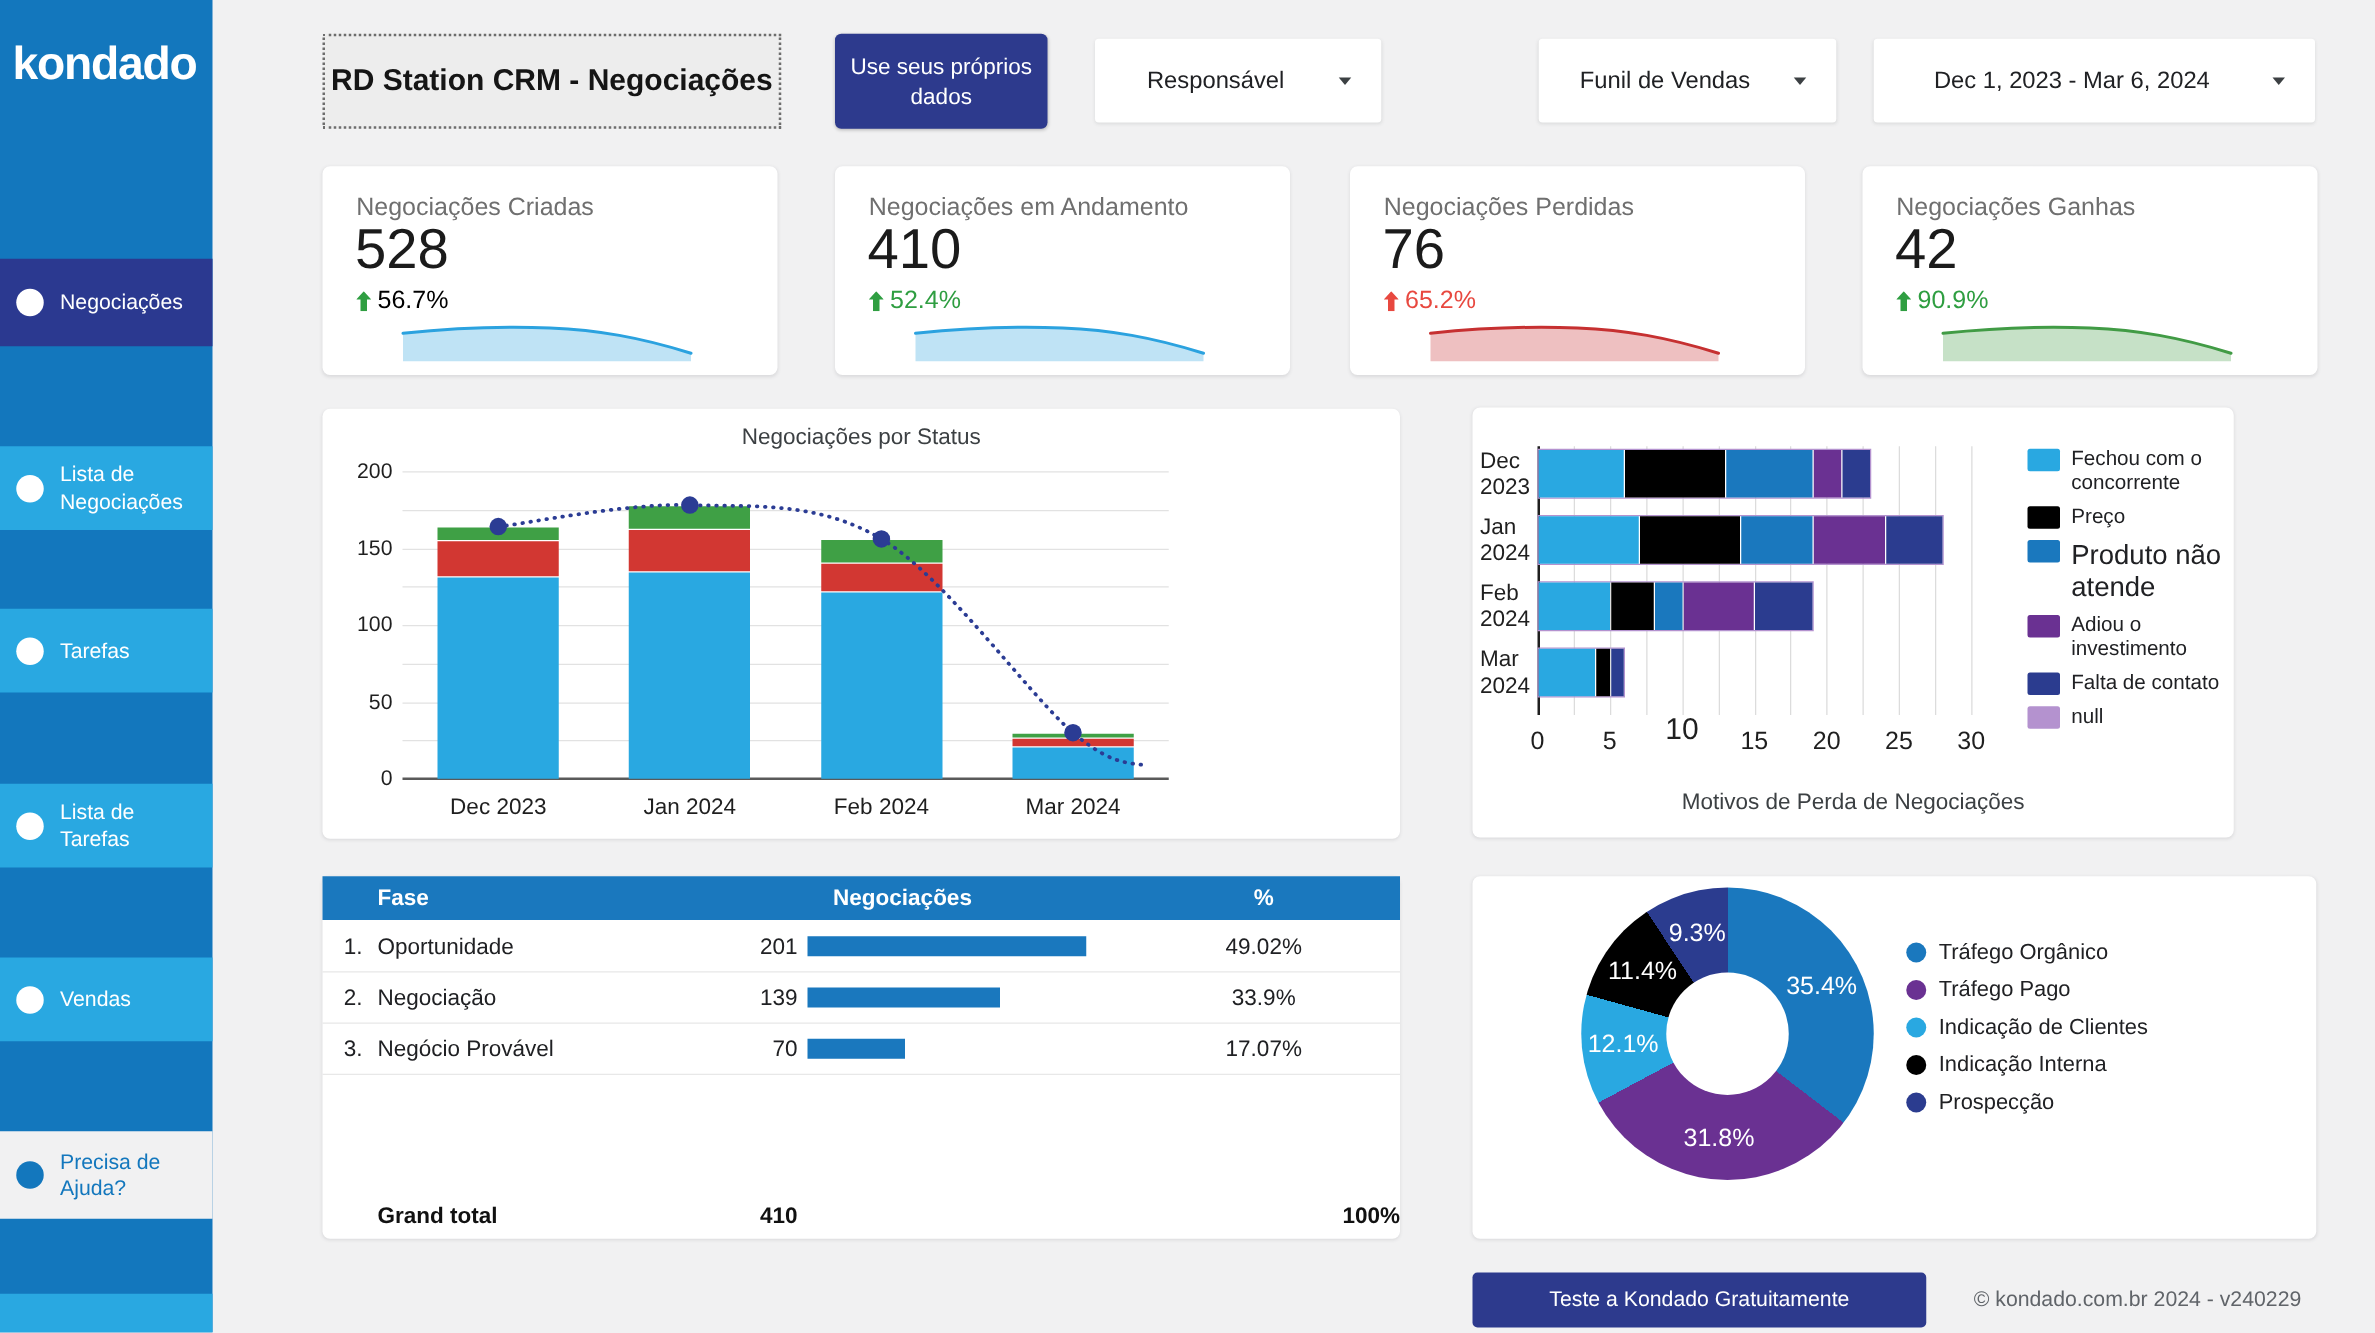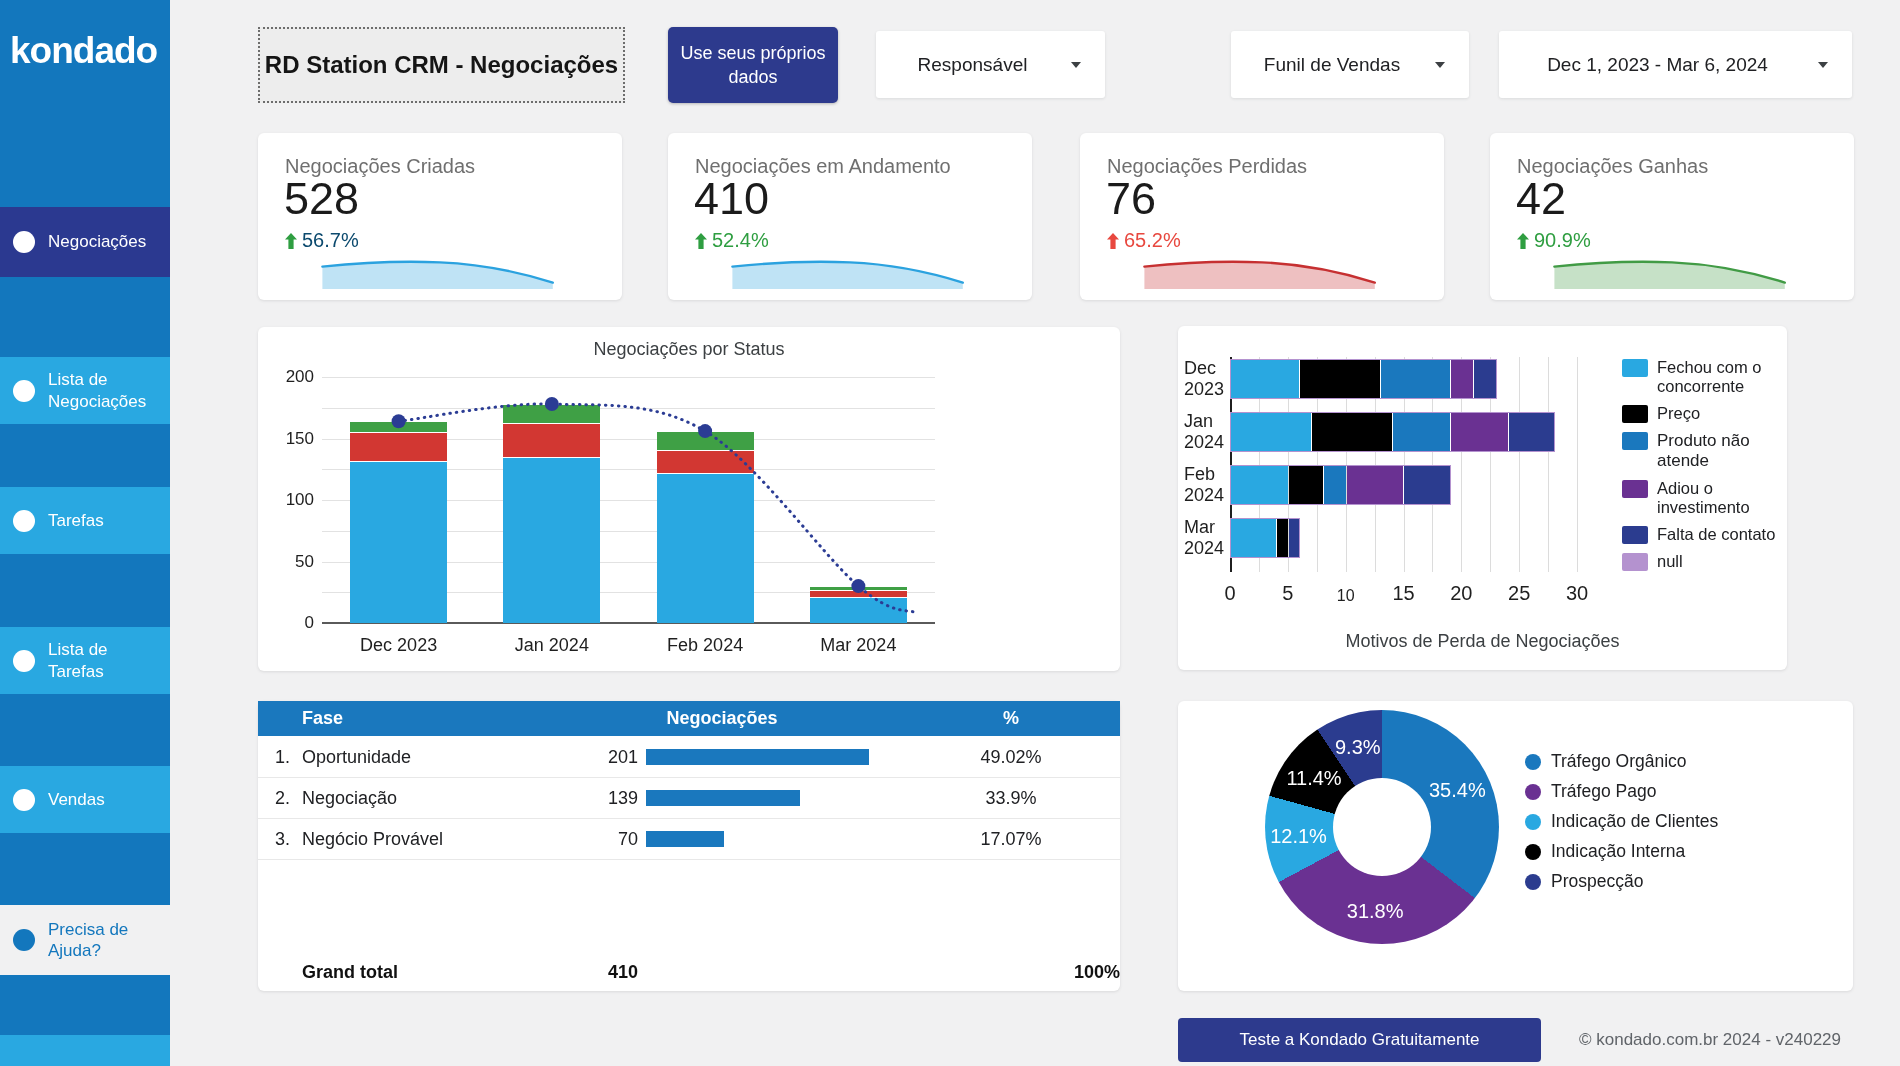--- a/index.html
+++ b/index.html
@@ -122,21 +122,21 @@
 </div>
 <div class="dd" style="left:1499px; width:353px;">
   <span>Dec 1, 2023 - Mar 6, 2024</span>
   <span class="caret"></span>
 </div>
 
 <div id="kpi-row">
     <div class="card kpi" style="left: 258px;">
       <div class="klabel">Negociações Criadas</div>
       <div class="kvalue">528</div>
-      <div class="kdelta" style="color: #0c4a6e;">
+      <div class="kdelta" style="color: #000000;">
         <span style="display: flex;">
           <svg width="12" height="16" viewBox="0 0 12 16">
             <path d="M6 0 L12 6.5 H8.6 V16 H3.4 V6.5 H0 Z" fill="#2f9e41"></path>
           </svg>
         </span>
         <span>56.7%</span>
       </div>
       <div class="spark"><svg width="240" height="34" viewBox="0 0 100 32" preserveAspectRatio="none">
          <path d="M1,10 C20,5.5 34,4.5 50,6 C66,7.5 80,13 97,25 L97,31 L1,31 Z" fill="#2ba2df" fill-opacity="0.3"></path>
          <path d="M1,10 C20,5.5 34,4.5 50,6 C66,7.5 80,13 97,25" fill="none" stroke="#2ba2df" stroke-width="2.4" vector-effect="non-scaling-stroke" stroke-linecap="round"></path>
@@ -291,36 +291,36 @@
       </div>
       <div style="position: absolute; left: 0px; top: 161px; height: 40px; display: flex; gap: 1px; border: 1px solid rgb(180, 146, 207); width: fit-content;">
         <div style="height: 100%; flex: 0 0 auto; width: 45.2667px; background: rgb(41, 168, 225);"></div>
         <div style="height: 100%; flex: 0 0 auto; width: 10.5667px; background: rgb(0, 0, 0);"></div>
         <div style="height: 100%; flex: 0 0 auto; width: 10.5667px; background: rgb(43, 60, 143);"></div>
       </div>
     </div>
   <div id="motivos-xlabels">
       <div class="xlab" style="left: 32px; top: 256px; width: 40px; font-size: 20px;">0</div>
       <div class="xlab" style="left: 89.8333px; top: 256px; width: 40px; font-size: 20px;">5</div>
-      <div class="xlab" style="left: 147.667px; top: 261px; width: 40px; font-size: 16px;">10</div>
+      <div class="xlab" style="left: 147.667px; top: 244px; width: 40px; font-size: 24px;">10</div>
       <div class="xlab" style="left: 205.5px; top: 256px; width: 40px; font-size: 20px;">15</div>
       <div class="xlab" style="left: 263.333px; top: 256px; width: 40px; font-size: 20px;">20</div>
       <div class="xlab" style="left: 321.167px; top: 256px; width: 40px; font-size: 20px;">25</div>
       <div class="xlab" style="left: 379px; top: 256px; width: 40px; font-size: 20px;">30</div>
     </div>
   <div id="motivos-legend" style="position:absolute; left:444px; top:32px; display:flex; flex-direction:column; gap:8px;">
       <div class="leg-item" style="font-size: 16.5px; gap: 9px;">
         <span class="leg-sw" style="background: rgb(41, 168, 225); width: 26px; height: 18px; margin-top: 1px;"></span>
         <span style="max-width: 180px;">Fechou com o concorrente</span>
       </div>
       <div class="leg-item" style="font-size: 16.5px; gap: 9px;">
         <span class="leg-sw" style="background: rgb(0, 0, 0); width: 26px; height: 18px; margin-top: 1px;"></span>
         <span style="max-width: 180px;">Preço</span>
       </div>
-      <div class="leg-item" style="font-size: 17px; gap: 9px;">
+      <div class="leg-item" style="font-size: 22px; gap: 9px;">
         <span class="leg-sw" style="background: rgb(26, 120, 190); width: 26px; height: 18px; margin-top: 1px;"></span>
         <span style="max-width: 180px;">Produto não atende</span>
       </div>
       <div class="leg-item" style="font-size: 16.5px; gap: 9px;">
         <span class="leg-sw" style="background: rgb(106, 49, 146); width: 26px; height: 18px; margin-top: 1px;"></span>
         <span style="max-width: 180px;">Adiou o investimento</span>
       </div>
       <div class="leg-item" style="font-size: 16.5px; gap: 9px;">
         <span class="leg-sw" style="background: rgb(43, 60, 143); width: 26px; height: 18px; margin-top: 1px;"></span>
         <span style="max-width: 180px;">Falta de contato</span>

